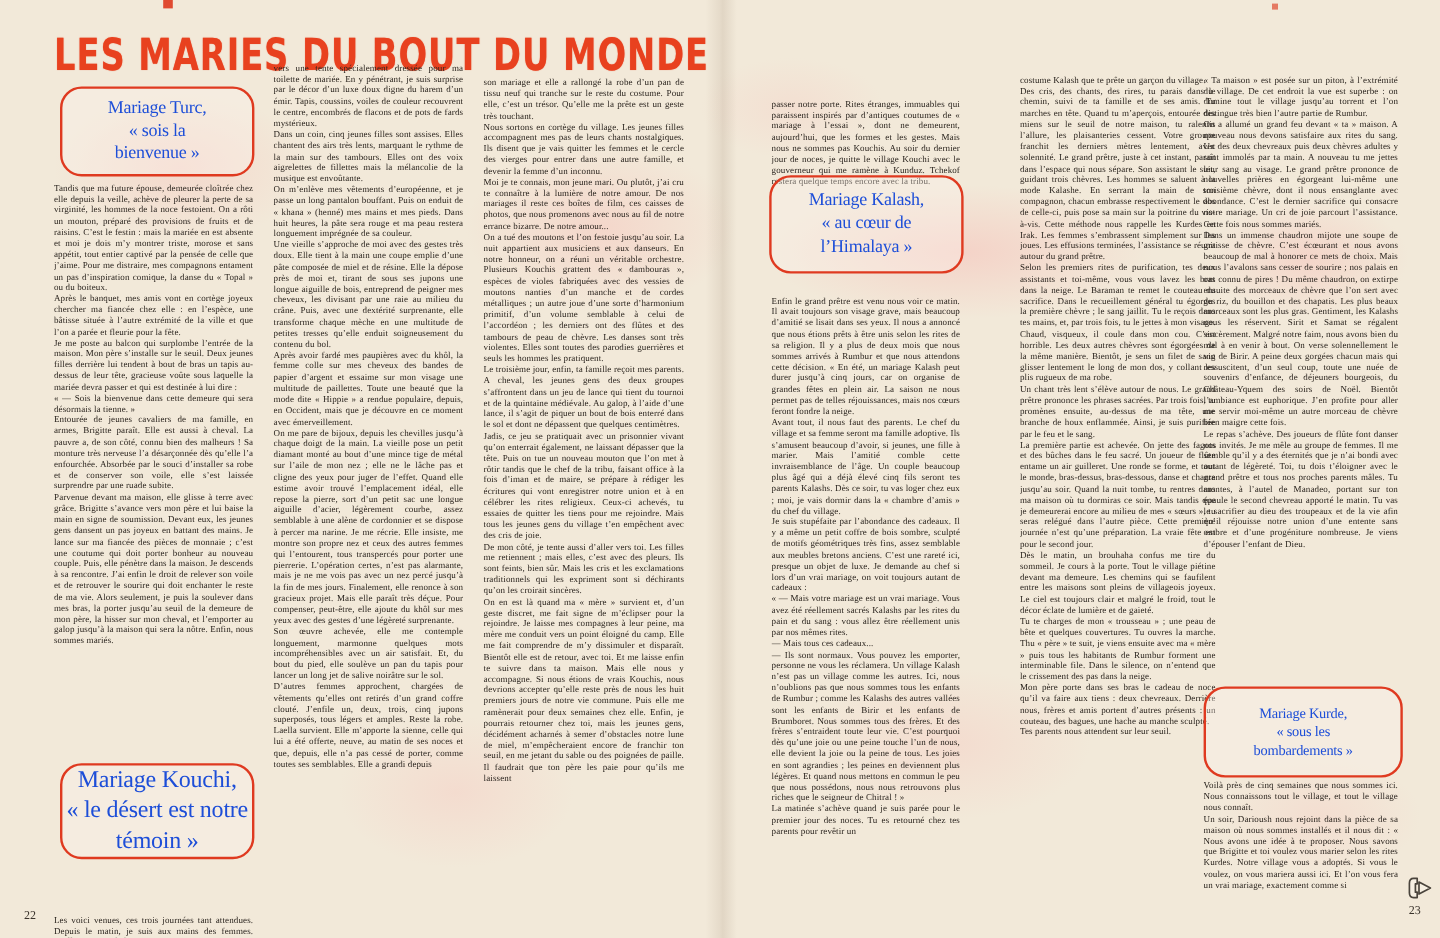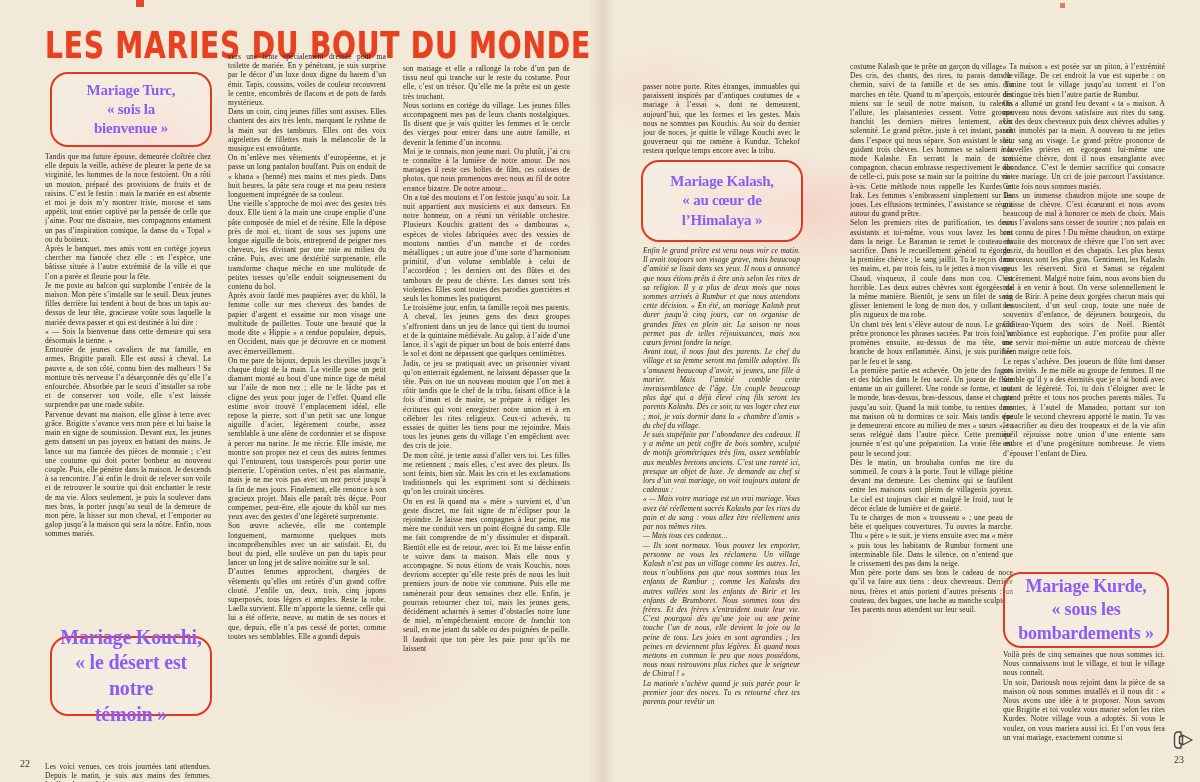--- a/index.html
+++ b/index.html
@@ -27,21 +27,21 @@
     font-size:37px;letter-spacing:1px;color:#e8411f;white-space:nowrap;
     transform:scaleX(.76);transform-origin:left top;
     text-shadow:0 0 1px rgba(232,65,31,.6);
   }
   .hbox{
     position:absolute;border:2.5px solid #df3a20;border-radius:18px;
     background:rgba(253,243,238,.35);
     display:flex;align-items:center;justify-content:center;text-align:center;
   }
   .hbox .htxt{
-    font-family:"Liberation Serif", serif;font-weight:bold;color:#8b5cf6;
+    font-family:"Liberation Serif", serif;font-weight:normal;color:#1d4ed8;
     font-size:15px;line-height:1.28;white-space:pre-line;letter-spacing:-.2px;
   }
   .tcol{
     position:absolute;overflow:hidden;color:#2b251f;
     font-size:7.5px;line-height:9.2px;letter-spacing:.1px;
     text-align:justify;
   }
   .tcol p{margin:0;}
   .pagenum{position:absolute;font-size:10px;color:#3a332c;font-family:"Liberation Serif",serif;text-align:right;}
   .regmark{position:absolute;background:#e04a30;}
@@ -100,26 +100,26 @@
     <p>Jadis, ce jeu se pratiquait avec un prisonnier vivant qu’on enterrait également, ne laissant dépasser que la tête. Puis on tue un nouveau mouton que l’on met à rôtir tandis que le chef de la tribu, faisant office à la fois d’iman et de maire, se prépare à rédiger les écritures qui vont enregistrer notre union et à en célébrer les rites religieux. Ceux-ci achevés, tu essaies de quitter les tiens pour me rejoindre. Mais tous les jeunes gens du village t’en empêchent avec des cris de joie.</p>
     <p>De mon côté, je tente aussi d’aller vers toi. Les filles me retiennent ; mais elles, c’est avec des pleurs. Ils sont feints, bien sûr. Mais les cris et les exclamations traditionnels qui les expriment sont si déchirants qu’on les croirait sincères.</p>
     <p>On en est là quand ma « mère » survient et, d’un geste discret, me fait signe de m’éclipser pour la rejoindre. Je laisse mes compagnes à leur peine, ma mère me conduit vers un point éloigné du camp. Elle me fait comprendre de m’y dissimuler et disparaît. Bientôt elle est de retour, avec toi. Et me laisse enfin te suivre dans ta maison. Mais elle nous y accompagne. Si nous étions de vrais Kouchis, nous devrions accepter qu’elle reste près de nous les huit premiers jours de notre vie commune. Puis elle me ramènerait pour deux semaines chez elle. Enfin, je pourrais retourner chez toi, mais les jeunes gens, décidément acharnés à semer d’obstacles notre lune de miel, m’empêcheraient encore de franchir ton seuil, en me jetant du sable ou des poignées de paille. Il faudrait que ton père les paie pour qu’ils me laissent</p>
   </div>
 
 <div class="pagenum" style="left:20px;top:758px;">22</div>
 
 <div class="tcol" style="left:643px;top:62px;width:157px;height:94px;margin-top:20px;">
     <p>passer notre porte. Rites étranges, immuables qui paraissent inspirés par d’antiques coutumes de « mariage à l’essai », dont ne demeurent, aujourd’hui, que les formes et les gestes. Mais nous ne sommes pas Kouchis. Au soir du dernier jour de noces, je quitte le village Kouchi avec le gouverneur qui me ramène à Kunduz. Tchekof restera quelque temps encore avec la tribu.</p>
   </div>
-<div class="hbox" style="left:641px;top:160px;width:158px;height:78px;justify-content:center;">
+<div class="hbox" style="left:641px;top:146px;width:158px;height:78px;justify-content:center;">
   <div class="htxt">Mariage Kalash,
 « au cœur de
 l’Himalaya »</div>
 </div>
-<div class="tcol" style="left:643px;top:246px;width:157px;height:509px;font-style:italic;">
+<div class="tcol" style="left:643px;top:246px;width:157px;height:509px;">
     <p>Enfin le grand prêtre est venu nous voir ce matin. Il avait toujours son visage grave, mais beaucoup d’amitié se lisait dans ses yeux. Il nous a annoncé que nous étions prêts à être unis selon les rites de sa religion. Il y a plus de deux mois que nous sommes arrivés à Rumbur et que nous attendons cette décision. « En été, un mariage Kalash peut durer jusqu’à cinq jours, car on organise de grandes fêtes en plein air. La saison ne nous permet pas de telles réjouissances, mais nos cœurs feront fondre la neige.</p>
     <p>Avant tout, il nous faut des parents. Le chef du village et sa femme seront ma famille adoptive. Ils s’amusent beaucoup d’avoir, si jeunes, une fille à marier. Mais l’amitié comble cette invraisemblance de l’âge. Un couple beaucoup plus âgé qui a déjà élevé cinq fils seront tes parents Kalashs. Dès ce soir, tu vas loger chez eux ; moi, je vais dormir dans la « chambre d’amis » du chef du village.</p>
     <p>Je suis stupéfaite par l’abondance des cadeaux. Il y a même un petit coffre de bois sombre, sculpté de motifs géométriques très fins, assez semblable aux meubles bretons anciens. C’est une rareté ici, presque un objet de luxe. Je demande au chef si lors d’un vrai mariage, on voit toujours autant de cadeaux :</p>
     <p>« — Mais votre mariage est un vrai mariage. Vous avez été réellement sacrés Kalashs par les rites du pain et du sang : vous allez être réellement unis par nos mêmes rites.</p>
     <p>— Mais tous ces cadeaux...</p>
     <p>— Ils sont normaux. Vous pouvez les emporter, personne ne vous les réclamera. Un village Kalash n’est pas un village comme les autres. Ici, nous n’oublions pas que nous sommes tous les enfants de Rumbur ; comme les Kalashs des autres vallées sont les enfants de Birir et les enfants de Brumboret. Nous sommes tous des frères. Et des frères s’entraident toute leur vie. C’est pourquoi dès qu’une joie ou une peine touche l’un de nous, elle devient la joie ou la peine de tous. Les joies en sont agrandies ; les peines en deviennent plus légères. Et quand nous mettons en commun le peu que nous possédons, nous nous retrouvons plus riches que le seigneur de Chitral ! »</p>
     <p>La matinée s’achève quand je suis parée pour le premier jour des noces. Tu es retourné chez tes parents pour revêtir un</p>
   </div>
 
 <div class="tcol" style="left:822px;top:62px;width:163px;height:693px;margin-left:28px;">
@@ -134,21 +134,21 @@
     <p>Tes parents nous attendent sur leur seuil.</p>
   </div>
 
 <div class="tcol" style="left:1003px;top:62px;width:162px;height:506px;">
     <p>« Ta maison » est posée sur un piton, à l’extrémité du village. De cet endroit la vue est superbe : on domine tout le village jusqu’au torrent et l’on distingue très bien l’autre partie de Rumbur.</p>
     <p>On a allumé un grand feu devant « ta » maison. A nouveau nous devons satisfaire aux rites du sang. Un des deux chevreaux puis deux chèvres adultes y sont immolés par ta main. A nouveau tu me jettes leur sang au visage. Le grand prêtre prononce de nouvelles prières en égorgeant lui-même une troisième chèvre, dont il nous ensanglante avec abondance. C’est le dernier sacrifice qui consacre notre mariage. Un cri de joie parcourt l’assistance. Cette fois nous sommes mariés.</p>
     <p>Dans un immense chaudron mijote une soupe de graisse de chèvre. C’est écœurant et nous avons beaucoup de mal à honorer ce mets de choix. Mais nous l’avalons sans cesser de sourire ; nos palais en ont connu de pires ! Du même chaudron, on extirpe ensuite des morceaux de chèvre que l’on sert avec du riz, du bouillon et des chapatis. Les plus beaux morceaux sont les plus gras. Gentiment, les Kalashs nous les réservent. Sirit et Samat se régalent sincèrement. Malgré notre faim, nous avons bien du mal à en venir à bout. On verse solennellement le vin de Birir. A peine deux gorgées chacun mais qui ressuscitent, d’un seul coup, toute une nuée de souvenirs d’enfance, de déjeuners bourgeois, du Château-Yquem des soirs de Noël. Bientôt l’ambiance est euphorique. J’en profite pour aller me servir moi-même un autre morceau de chèvre bien maigre cette fois.</p>
     <p>Le repas s’achève. Des joueurs de flûte font danser nos invités. Je me mêle au groupe de femmes. Il me semble qu’il y a des éternités que je n’ai bondi avec autant de légèreté. Toi, tu dois t’éloigner avec le grand prêtre et tous nos proches parents mâles. Tu montes, à l’autel de Manadeo, portant sur ton épaule le second chevreau apporté le matin. Tu vas le sacrifier au dieu des troupeaux et de la vie afin qu’il réjouisse notre union d’une entente sans ombre et d’une progéniture nombreuse. Je viens d’épouser l’enfant de Dieu.</p>
   </div>
 <div class="hbox" style="left:1003px;top:572px;width:162px;height:72px;">
-  <div class="htxt" style="font-size:18px;">Mariage Kurde,
+  <div class="htxt" style="font-size:12px;">Mariage Kurde,
 « sous les
 bombardements »</div>
 </div>
 <div class="tcol" style="left:1003px;top:650px;width:162px;height:105px;">
     <p>Voilà près de cinq semaines que nous sommes ici. Nous connaissons tout le village, et tout le village nous connaît.</p>
     <p>Un soir, Darioush nous rejoint dans la pièce de sa maison où nous sommes installés et il nous dit : « Nous avons une idée à te proposer. Nous savons que Brigitte et toi voulez vous marier selon les rites Kurdes. Notre village vous a adoptés. Si vous le voulez, on vous mariera aussi ici. Et l’on vous fera un vrai mariage, exactement comme si</p>
   </div>
 
 <div class="arrow-icon">
   <svg width="24" height="24" viewBox="0 0 24 24">

